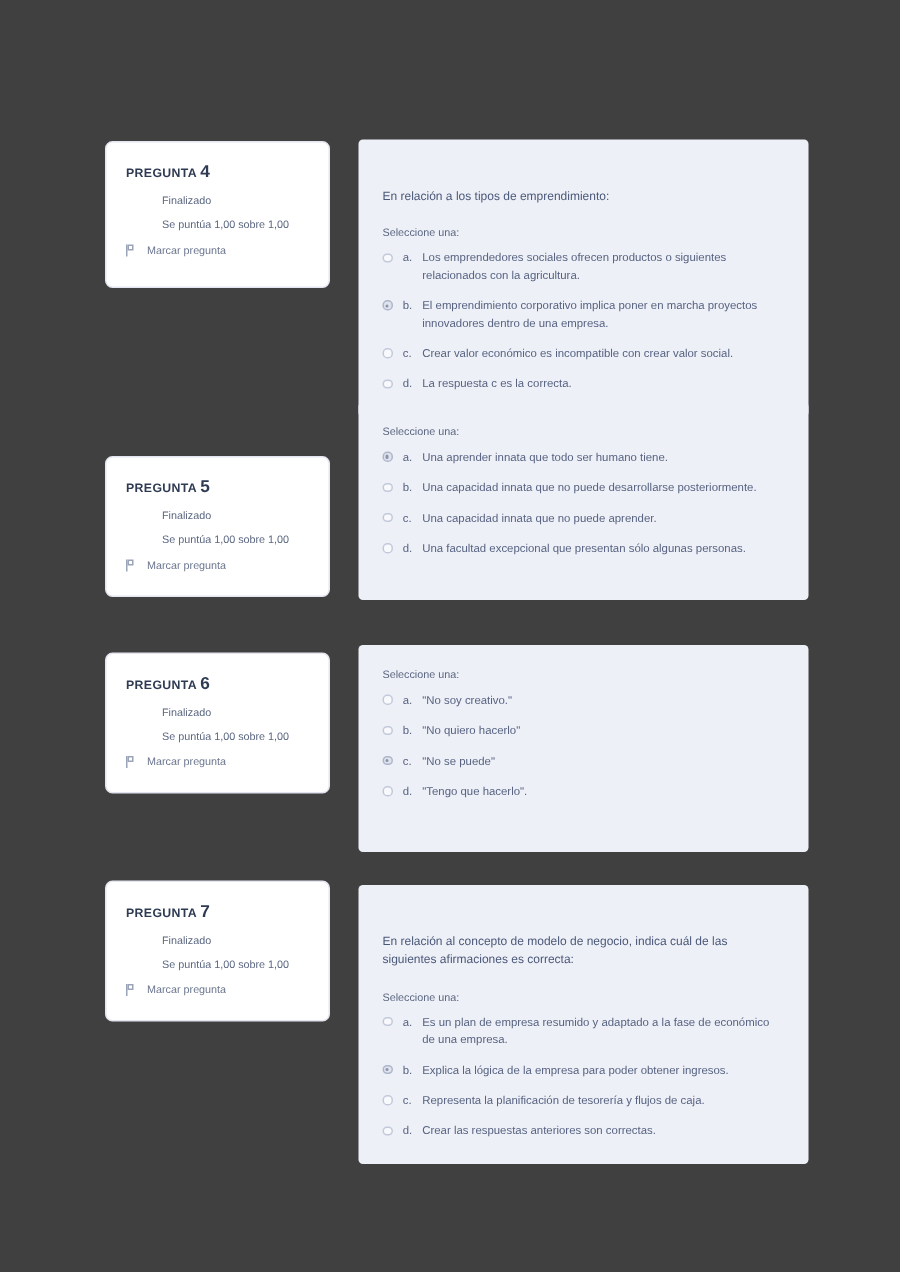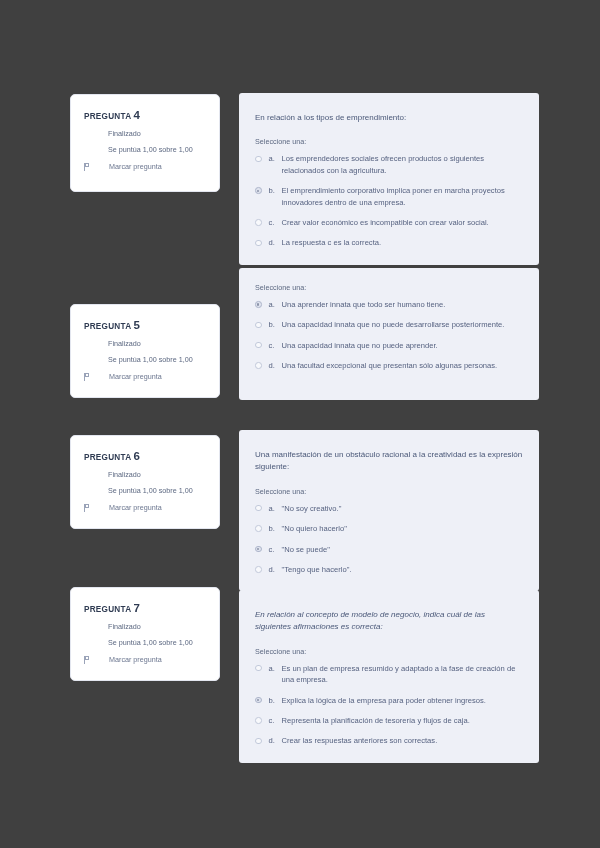--- a/index.html
+++ b/index.html
@@ -52,21 +52,21 @@
     font-size: 7.2px;
     color: #5b6780;
     margin: 0 0 8px 0;
     line-height: 1.1;
     white-space: nowrap;
     padding-left: 24px;
   }
   .info-flagrow {
     display: flex;
     align-items: flex-end;
-    gap: 19px;
+    gap: 8px;
     margin-top: 2px;
   }
   .flag-icon {
     width: 6px;
     height: 8px;
     flex: 0 0 auto;
     position: relative;
     display: inline-block;
   }
   .flag-icon::before {
@@ -98,23 +98,23 @@
     width: 300px;
     background: #eef0f7;
     border-radius: 3px;
     box-sizing: border-box;
     padding: 15px 16px 16px 16px;
   }
   .q-text {
     font-size: 8px;
     line-height: 1.55;
     color: #4a5878;
-    margin: 4px 0 13px 0;
-  }
-  .q-text.italic { font-style: italic; }
+    margin: 17px 0 13px 0;
+  }
+  .q-text.italic { }
   .q-select-label {
     font-size: 7.2px;
     color: #5b6780;
     margin: 0 0 7px 0;
   }
   .opt-list {
     margin: 0;
     padding: 0;
     list-style: none;
   }
@@ -241,21 +241,20 @@
       <div class="info-card" style="top: 435px; min-height: 88px;">
         <div class="info-title"><span>PREGUNTA</span> <span class="qnum">6</span></div>
         <div class="info-line">Finalizado</div>
         <div class="info-line">Se puntúa 1,00 sobre 1,00</div>
         <div class="info-flagrow">
           <span class="flag-icon"></span>
           <span class="flag-label">Marcar pregunta</span>
         </div>
       </div>
       <div class="q-panel" style="top: 430px; min-height: 138px;">
-        <div class="q-text">Una manifestación de un obstáculo racional a la creatividad es la expresión siguiente:</div>
         <div class="q-select-label">Seleccione una:</div>
         <ul class="opt-list">
           <li class="opt">
             <span class="radio"></span>
             <span class="opt-letter">a.</span>
             <span class="opt-body">"No soy creativo."</span>
           </li>
           <li class="opt">
             <span class="radio"></span>
             <span class="opt-letter">b.</span>
@@ -282,21 +281,21 @@
           <span class="flag-label">Marcar pregunta</span>
         </div>
       </div>
       <div class="q-panel" style="top: 590px; min-height: 155px;">
         <div class="q-text italic">En relación al concepto de modelo de negocio, indica cuál de las siguientes afirmaciones es correcta:</div>
         <div class="q-select-label">Seleccione una:</div>
         <ul class="opt-list">
           <li class="opt">
             <span class="radio"></span>
             <span class="opt-letter">a.</span>
-            <span class="opt-body">Es un plan de empresa resumido y adaptado a la fase de creación de una empresa.</span>
+            <span class="opt-body">Es un plan de empresa resumido y adaptado a la fase de económico de una empresa.</span>
           </li>
           <li class="opt">
             <span class="radio checked"></span>
             <span class="opt-letter">b.</span>
             <span class="opt-body">Explica la lógica de la empresa para poder obtener ingresos.</span>
           </li>
           <li class="opt">
             <span class="radio"></span>
             <span class="opt-letter">c.</span>
             <span class="opt-body">Representa la planificación de tesorería y flujos de caja.</span>

